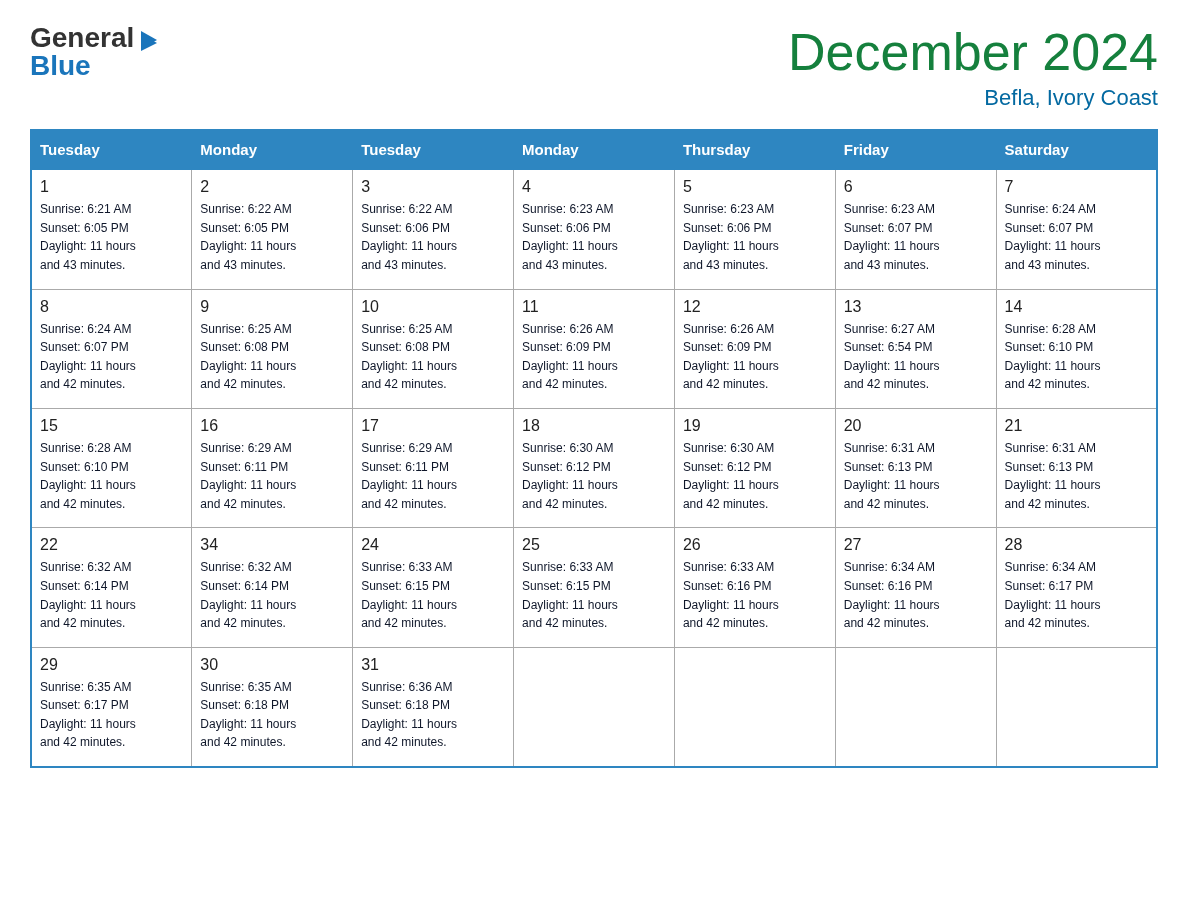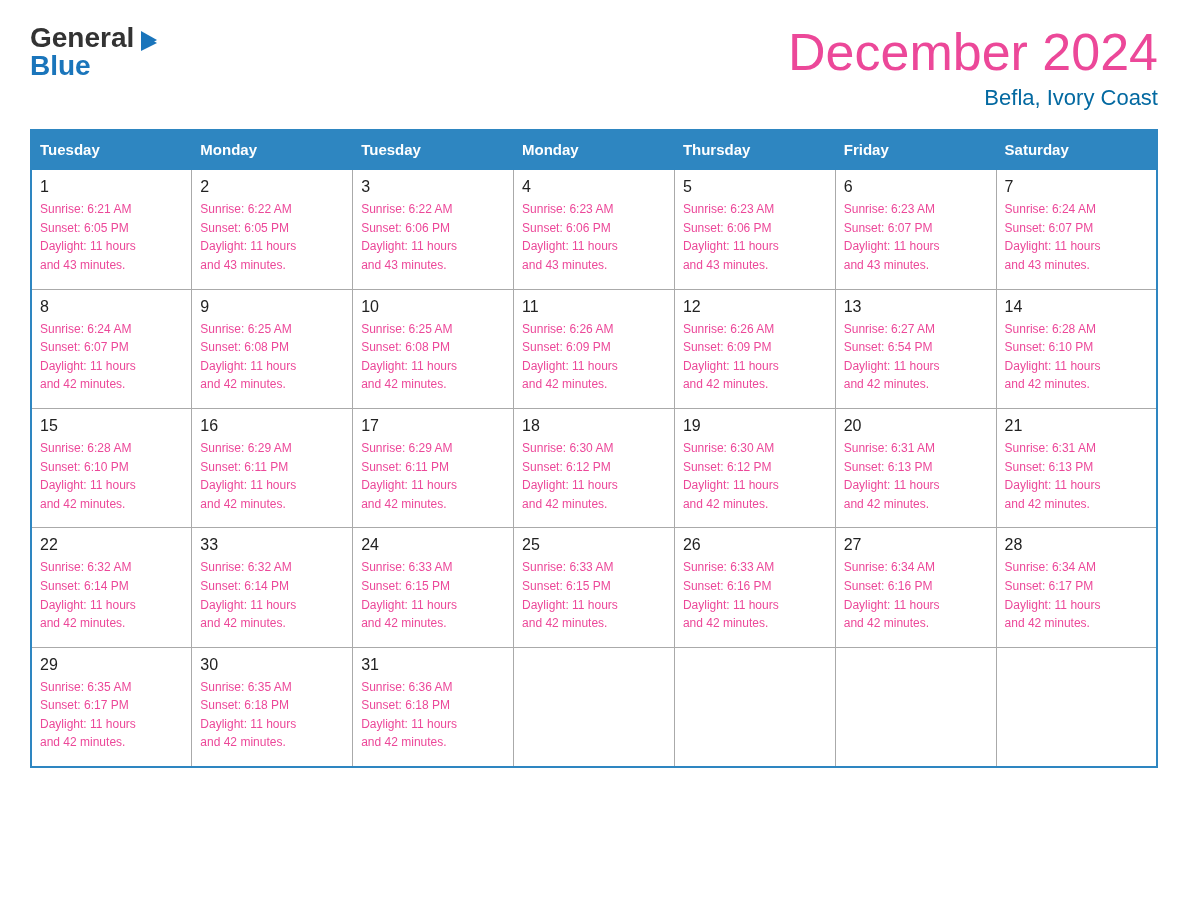--- a/index.html
+++ b/index.html
@@ -15,21 +15,21 @@
       justify-content: space-between;
       align-items: flex-start;
       margin-bottom: 18px;
     }
     .title-block {
       text-align: right;
     }
     .month-title {
       font-size: 52px;
       font-weight: normal;
-      color: #ec4899;
+      color: #15803d;
       line-height: 1.1;
     }
     .location-title {
       font-size: 22px;
       color: #0369a1;
       margin-top: 4px;
     }
     table {
       width: 100%;
       border-collapse: collapse;
@@ -54,21 +54,21 @@
     }
     tbody tr td .day-number {
       font-size: 16px;
       color: #222;
       font-weight: normal;
       display: block;
       margin-bottom: 4px;
     }
     tbody tr td .day-info {
       font-size: 12px;
-      color: #ec4899;
+      color: #0f172a;
       line-height: 1.55;
     }
     tbody tr:last-child td {
       border-bottom: 2px solid #2e86c1;
     }
     tbody tr td:empty {
       background: #fff;
     }
     thead tr th:first-child,
     tbody tr td:first-child {
@@ -306,21 +306,21 @@
       </tr>
       <tr>
         <td>
           <span class="day-number">22</span>
           <div class="day-info" style="white-space: pre-line;">Sunrise: 6:32 AM
 Sunset: 6:14 PM
 Daylight: 11 hours
 and 42 minutes.</div>
         </td>
         <td>
-          <span class="day-number">33</span>
+          <span class="day-number">34</span>
           <div class="day-info" style="white-space: pre-line;">Sunrise: 6:32 AM
 Sunset: 6:14 PM
 Daylight: 11 hours
 and 42 minutes.</div>
         </td>
         <td>
           <span class="day-number">24</span>
           <div class="day-info" style="white-space: pre-line;">Sunrise: 6:33 AM
 Sunset: 6:15 PM
 Daylight: 11 hours

